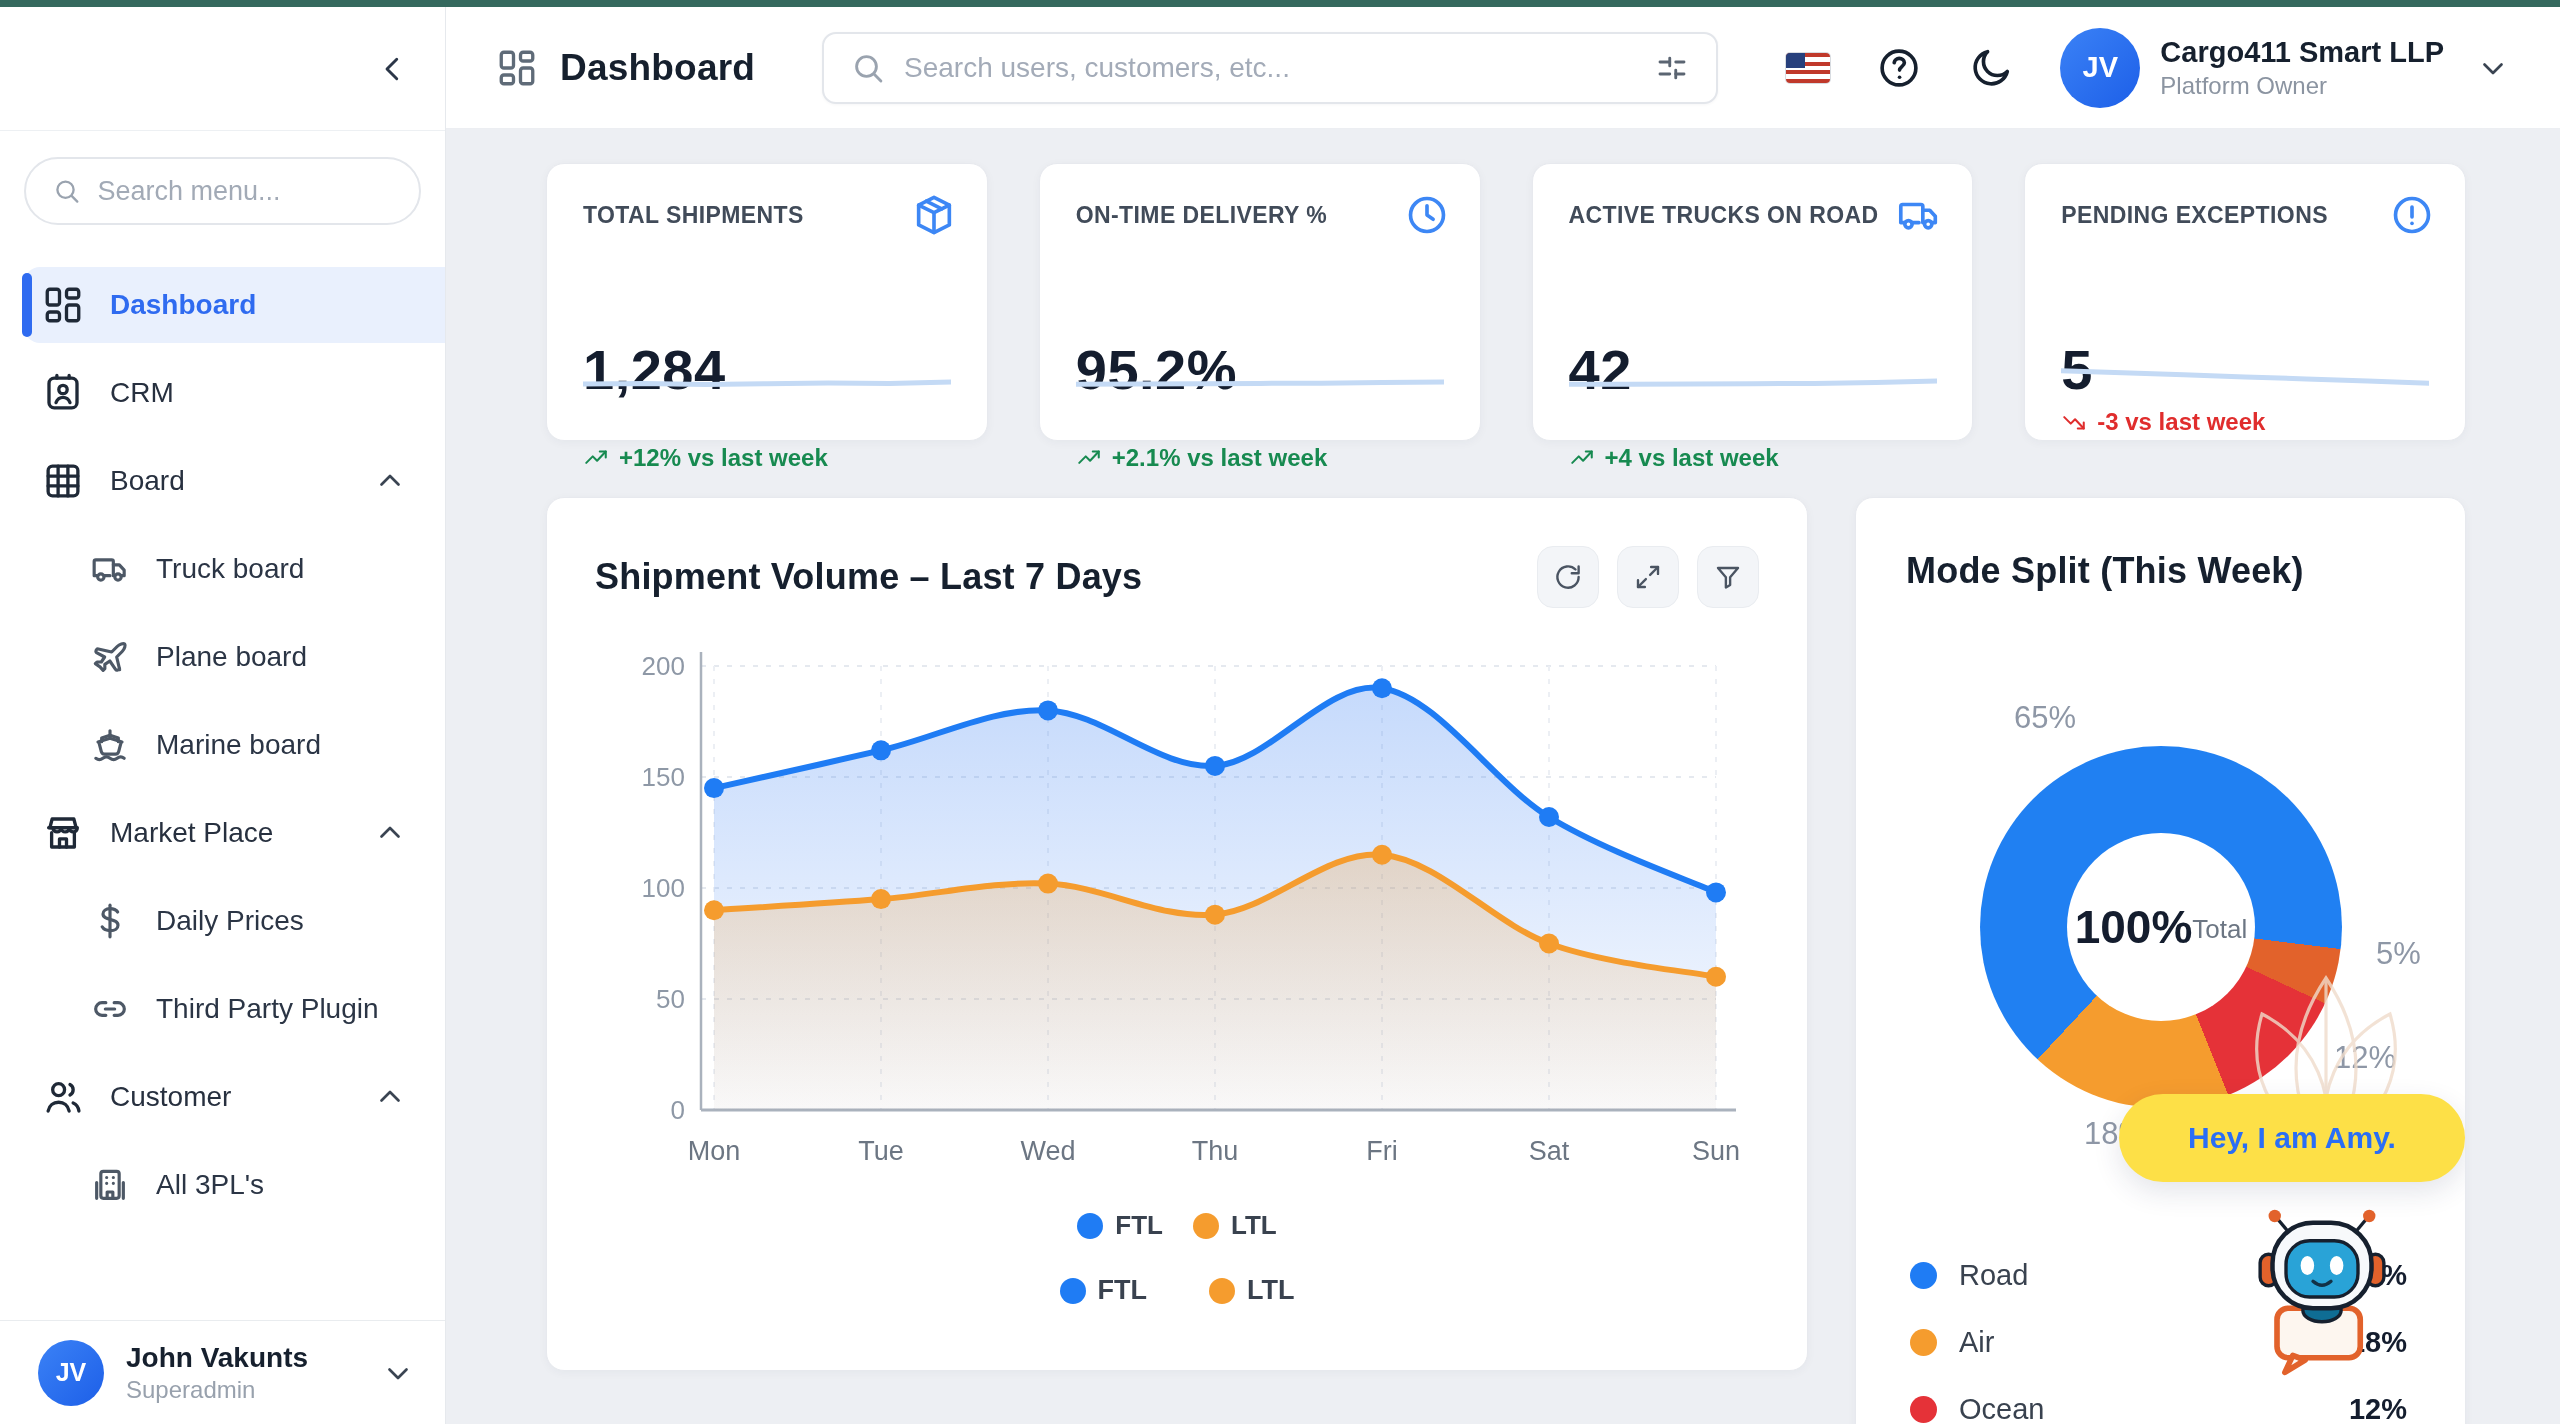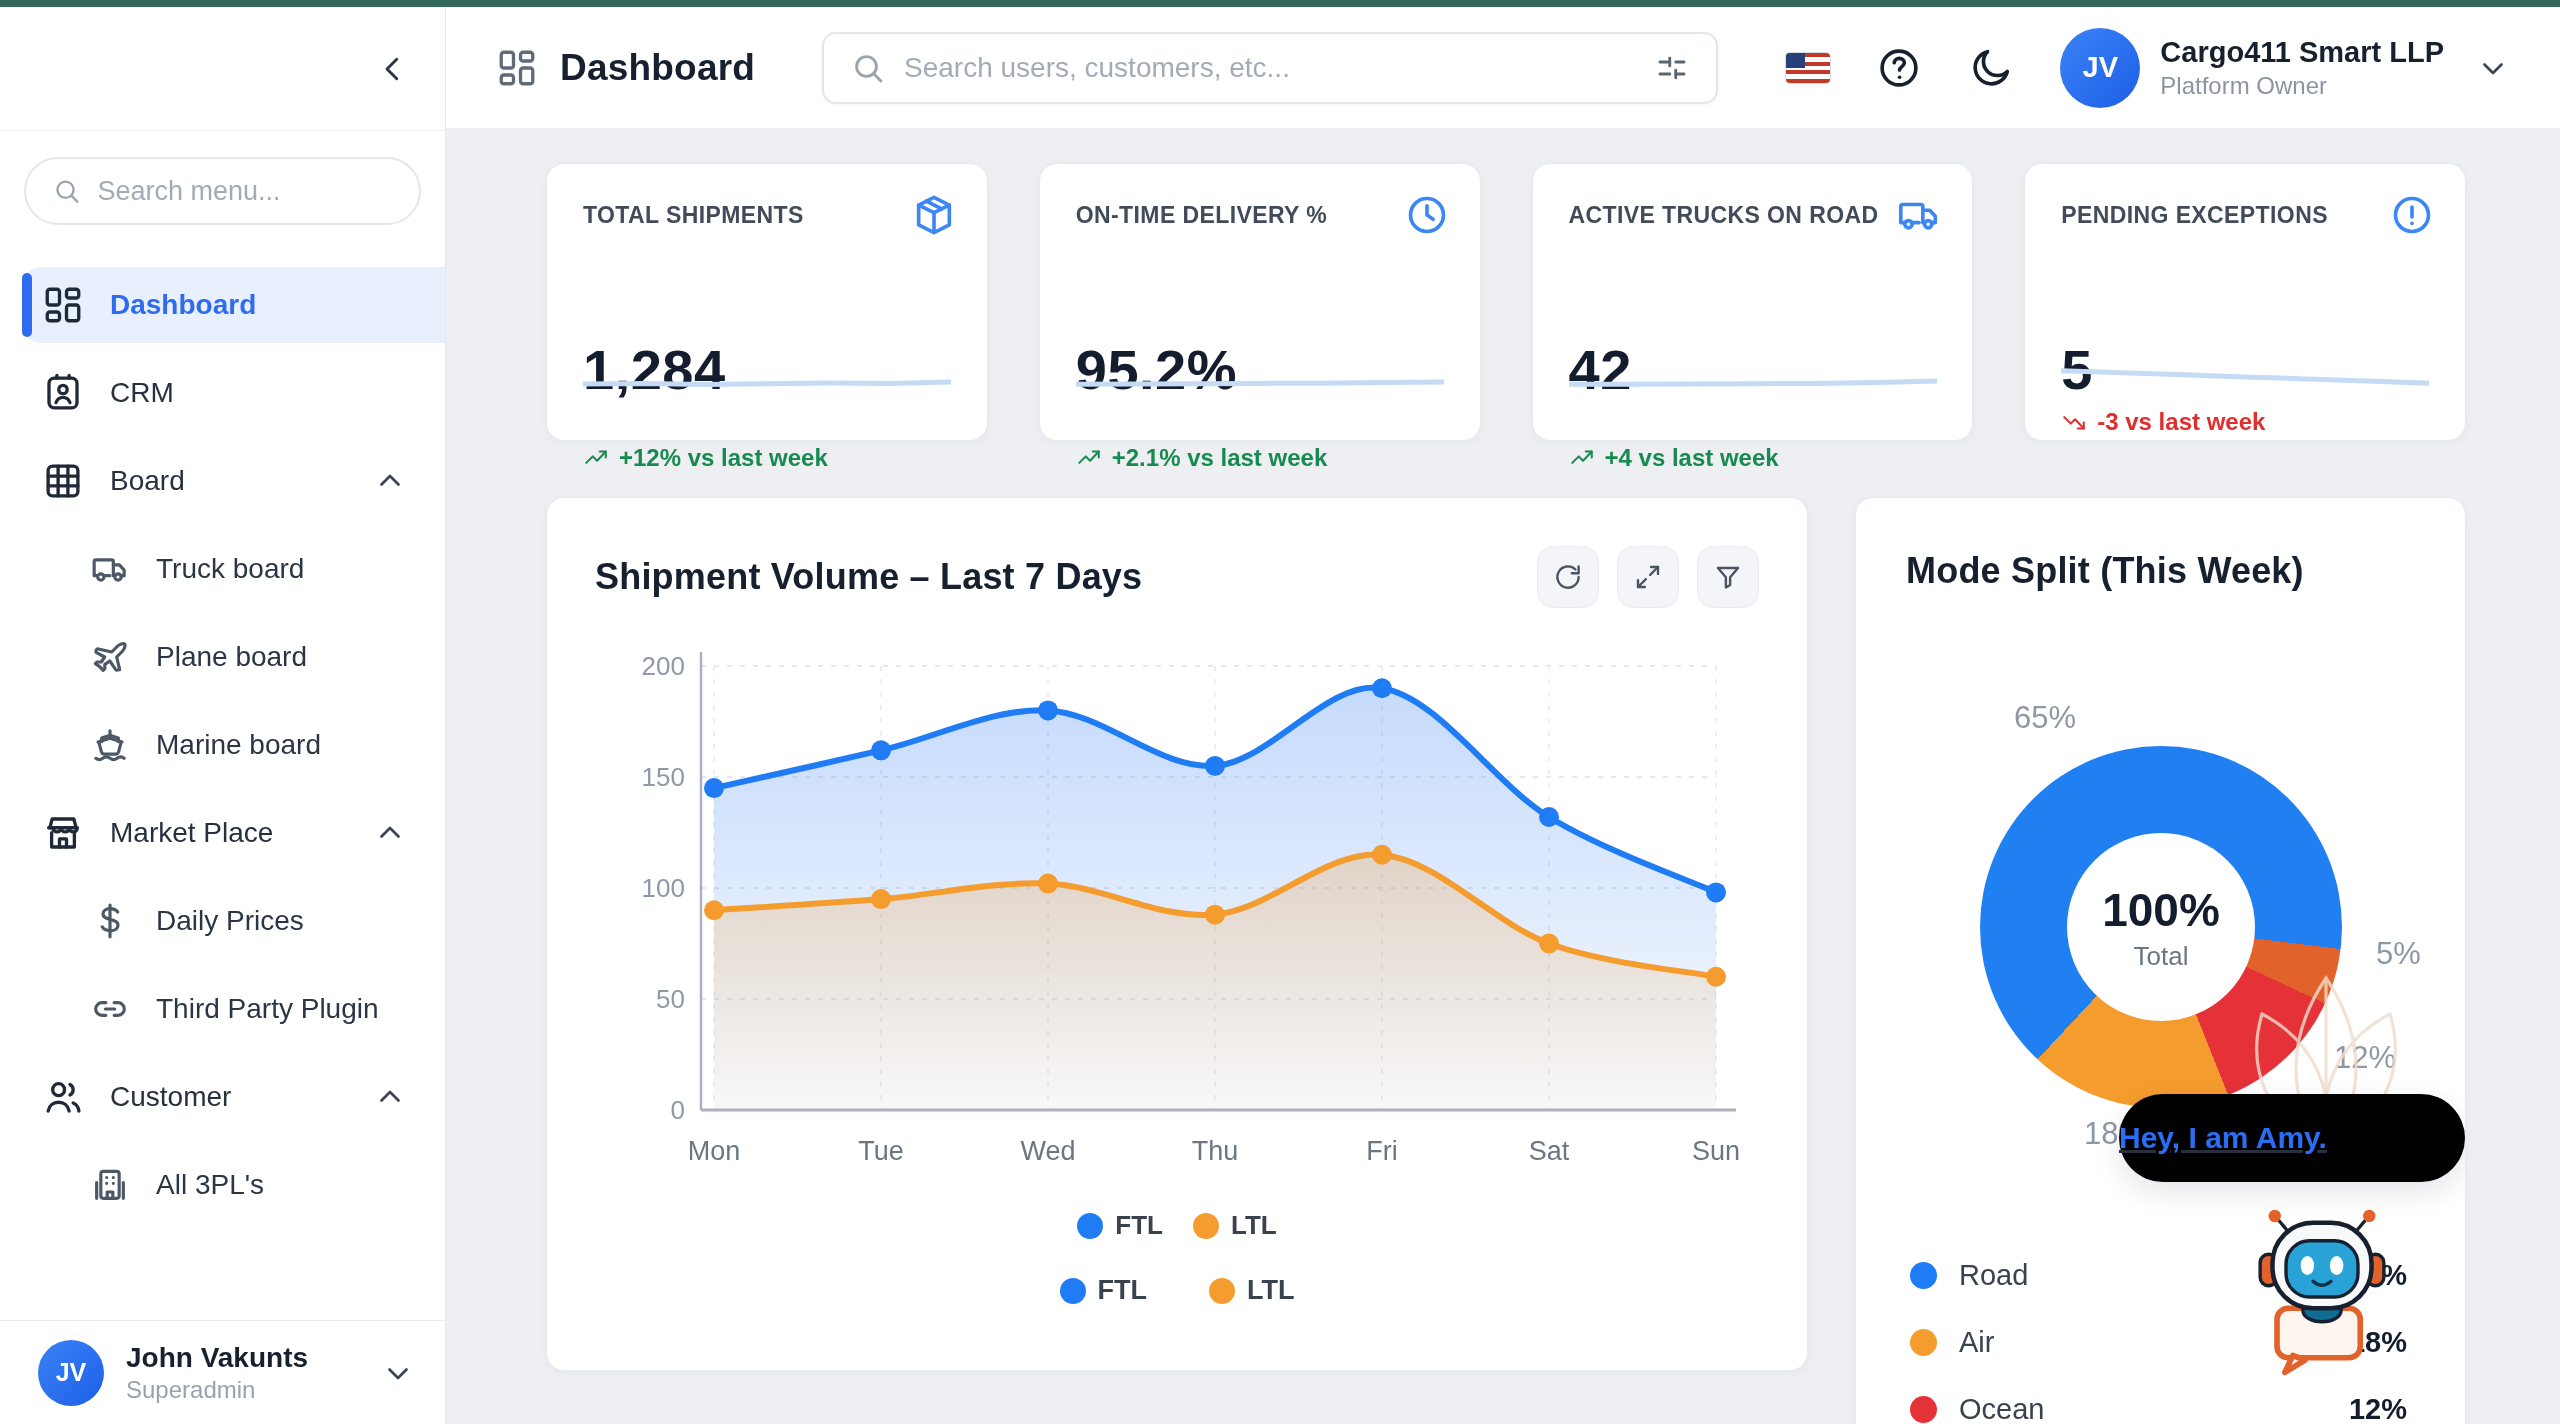--- a/index.html
+++ b/index.html
@@ -84,34 +84,34 @@
   .tool-btn .nicon{width:30px;height:30px;}
   .legend{display:flex;justify-content:center;align-items:center;gap:30px;font-size:26px;color:#39424f;font-weight:600;}
   .legend.wide{gap:62px;font-size:27px;margin-top:34px;}
   .legend-item{display:flex;align-items:center;gap:12px;}
   .legend-dot{width:26px;height:26px;border-radius:50%;}
 
   
   .mode-card{width:611px;height:960px;padding:52px 0 0 0;position:relative;overflow:hidden;}
   .mode-card .card-title{padding-left:50px;}
   .donut{position:absolute;left:124px;top:248px;width:362px;height:362px;border-radius:50%;}
-  .donut-hole{position:absolute;left:50%;top:50%;width:188px;height:188px;transform:translate(-50%,-50%);background:#fff;border-radius:50%;display:flex;flex-direction:column;align-items:center;justify-content:center;}
+  .donut-hole{position:absolute;left:50%;top:50%;width:188px;height:188px;transform:translate(-50%,-50%);background:#fff;border-radius:50%;display:flex;flex-direction:row;align-items:center;justify-content:center;}
   .donut-val{font-size:46px;font-weight:800;color:#141d2e;}
   .donut-sub{font-size:26px;color:#6c7683;margin-top:4px;}
   .callout{position:absolute;font-size:31px;color:#8e97a6;}
   .co-road{left:158px;top:202px;}
   .co-other{left:520px;top:438px;}
   .co-ocean{left:478px;top:542px;}
   .co-air{left:228px;top:618px;}
   .mode-legend{position:absolute;left:54px;right:58px;top:752px;}
   .mode-row{display:flex;align-items:center;gap:22px;height:50px;margin-bottom:17px;font-size:29px;}
   .mode-row .legend-dot{width:27px;height:27px;}
   .mode-row .m-label{color:#39424f;flex:1;}
   .mode-row .m-val{font-weight:700;color:#141d2e;}
-  .amy-bubble{position:absolute;left:263px;top:596px;width:346px;height:88px;background:#000000;border-radius:46px;box-shadow:0 10px 28px rgba(30,45,80,.12);display:flex;align-items:center;z-index:6;cursor:pointer;text-decoration:underline;}
+  .amy-bubble{position:absolute;left:263px;top:596px;width:346px;height:88px;background:#fde047;border-radius:46px;box-shadow:0 10px 28px rgba(30,45,80,.12);display:flex;align-items:center;justify-content:center;z-index:6;cursor:pointer;}
   .amy-bubble span{font-size:30px;font-weight:700;color:#2a6ef5;}
   .robot{position:absolute;left:398px;top:700px;width:136px;height:180px;z-index:7;cursor:pointer;}
   .deco{position:absolute;color:#f0dccb;opacity:.8;z-index:1;}
 </style>
 </head>
 <body>
 
 <div class="topbar"></div>
 <div class="app">
 

